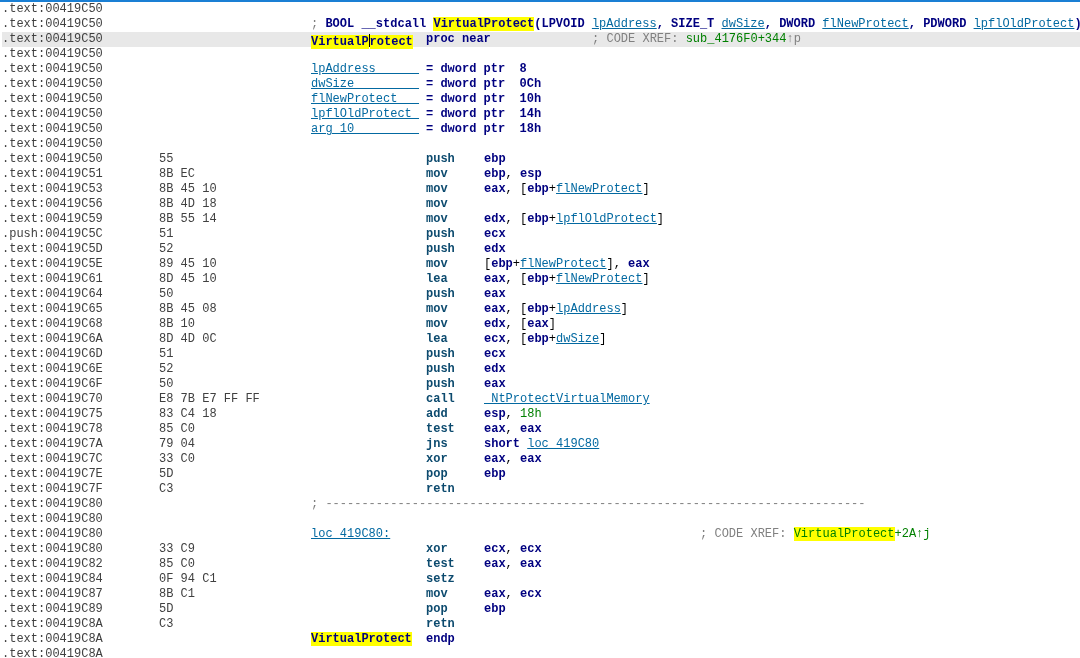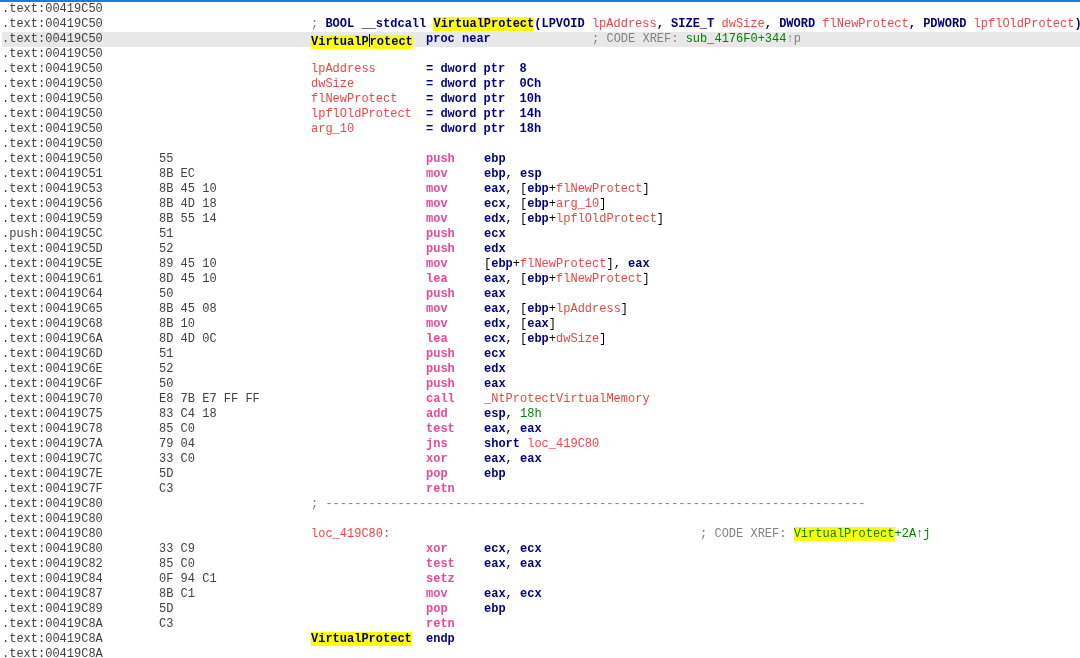--- a/index.html
+++ b/index.html
@@ -5,23 +5,23 @@
   * { margin:0; padding:0; box-sizing:border-box; }
   html,body { width:1080px; height:658px; background:#fff; overflow:hidden; }
   body { font-family:"Consolas","Courier New",monospace; font-size:12px; line-height:15px; color:#000; }
   .top-border { height:2px; background:#1a7fd4; }
   .pane { padding:0 0 0 2px; }
   .row { white-space:pre; height:15px; display:flex; }
   .row.highlight { background:#e8e8e8; }
   .addr { color:#404040; display:inline-block; }
   .bytes { color:#404040; display:inline-block; }
   .kw { color:#000080; font-weight:bold; }   
-  .mn { color:#ec4899; font-weight:bold; }
+  .mn { color:#0c4a6e; font-weight:bold; }
   .reg{ color:#000080; font-weight:bold; }
-  .id { color:#ef4444; }   
+  .id { color:#0369a1;text-decoration:underline; }   
   .cm { color:#808080; }   
   .num{ color:#008000; }
   .hl { background:#ffff00; }
   .link{ color:#008000; }
   .cursor{ display:inline-block; width:1px; height:13px; background:#000; position:relative; top:2px; }
   .col-addr   { width:110px; flex:0 0 110px; }
   .col-bytes  { width:152px; flex:0 0 152px;margin-left:47px; }
   .col-label  { width:115px; flex:0 0 115px; text-align:left; }
   .col-mn     { width:58px;  flex:0 0 58px; }
   .col-ops    { flex:1 1 auto; }
@@ -37,21 +37,21 @@
     <div class="row"><span class="addr col-addr">.text:00419C50</span><span class="bytes col-bytes"></span><span class="col-label"></span><span class="col-mn"></span><span class="col-ops"></span></div>
     <div class="row"><span class="addr col-addr">.text:00419C50</span><span class="bytes col-bytes"></span><span class="col-label"><span class="id">lpAddress      </span></span><span class="" style="flex: 1 1 auto;"><span class="kw">= dword ptr  8</span></span><span class="col-ops"></span></div>
     <div class="row"><span class="addr col-addr">.text:00419C50</span><span class="bytes col-bytes"></span><span class="col-label"><span class="id">dwSize         </span></span><span class="" style="flex: 1 1 auto;"><span class="kw">= dword ptr  0Ch</span></span><span class="col-ops"></span></div>
     <div class="row"><span class="addr col-addr">.text:00419C50</span><span class="bytes col-bytes"></span><span class="col-label"><span class="id">flNewProtect   </span></span><span class="" style="flex: 1 1 auto;"><span class="kw">= dword ptr  10h</span></span><span class="col-ops"></span></div>
     <div class="row"><span class="addr col-addr">.text:00419C50</span><span class="bytes col-bytes"></span><span class="col-label"><span class="id">lpflOldProtect </span></span><span class="" style="flex: 1 1 auto;"><span class="kw">= dword ptr  14h</span></span><span class="col-ops"></span></div>
     <div class="row"><span class="addr col-addr">.text:00419C50</span><span class="bytes col-bytes"></span><span class="col-label"><span class="id">arg_10         </span></span><span class="" style="flex: 1 1 auto;"><span class="kw">= dword ptr  18h</span></span><span class="col-ops"></span></div>
     <div class="row"><span class="addr col-addr">.text:00419C50</span><span class="bytes col-bytes"></span><span class="col-label"></span><span class="col-mn"></span><span class="col-ops"></span></div>
     <div class="row"><span class="addr col-addr">.text:00419C50</span><span class="bytes col-bytes">55</span><span class="col-label"></span><span class="col-mn"><span class="mn">push</span></span><span class="col-ops"><span class="reg">ebp</span></span></div>
     <div class="row"><span class="addr col-addr">.text:00419C51</span><span class="bytes col-bytes">8B EC</span><span class="col-label"></span><span class="col-mn"><span class="mn">mov</span></span><span class="col-ops"><span class="reg">ebp</span><span>, </span><span class="reg">esp</span></span></div>
     <div class="row"><span class="addr col-addr">.text:00419C53</span><span class="bytes col-bytes">8B 45 10</span><span class="col-label"></span><span class="col-mn"><span class="mn">mov</span></span><span class="col-ops"><span class="reg">eax</span><span>, [</span><span class="reg">ebp</span><span>+</span><span class="id">flNewProtect</span><span>]</span></span></div>
-    <div class="row"><span class="addr col-addr">.text:00419C56</span><span class="bytes col-bytes">8B 4D 18</span><span class="col-label"></span><span class="col-mn"><span class="mn">mov</span></span><span class="col-ops"><span class="reg">ecx</span><span>, [</span><span class="reg">ebp</span><span>+</span><span class="id">arg_10</span><span>]</span></span></div>
+    <div class="row"><span class="addr col-addr">.text:00419C56</span><span class="bytes col-bytes">8B 4D 18</span><span class="col-label"></span><span class="col-mn"><span class="mn">mov</span></span></div>
     <div class="row"><span class="addr col-addr">.text:00419C59</span><span class="bytes col-bytes">8B 55 14</span><span class="col-label"></span><span class="col-mn"><span class="mn">mov</span></span><span class="col-ops"><span class="reg">edx</span><span>, [</span><span class="reg">ebp</span><span>+</span><span class="id">lpflOldProtect</span><span>]</span></span></div>
     <div class="row"><span class="addr col-addr">.push:00419C5C</span><span class="bytes col-bytes">51</span><span class="col-label"></span><span class="col-mn"><span class="mn">push</span></span><span class="col-ops"><span class="reg">ecx</span></span></div>
     <div class="row"><span class="addr col-addr">.text:00419C5D</span><span class="bytes col-bytes">52</span><span class="col-label"></span><span class="col-mn"><span class="mn">push</span></span><span class="col-ops"><span class="reg">edx</span></span></div>
     <div class="row"><span class="addr col-addr">.text:00419C5E</span><span class="bytes col-bytes">89 45 10</span><span class="col-label"></span><span class="col-mn"><span class="mn">mov</span></span><span class="col-ops"><span>[</span><span class="reg">ebp</span><span>+</span><span class="id">flNewProtect</span><span>], </span><span class="reg">eax</span></span></div>
     <div class="row"><span class="addr col-addr">.text:00419C61</span><span class="bytes col-bytes">8D 45 10</span><span class="col-label"></span><span class="col-mn"><span class="mn">lea</span></span><span class="col-ops"><span class="reg">eax</span><span>, [</span><span class="reg">ebp</span><span>+</span><span class="id">flNewProtect</span><span>]</span></span></div>
     <div class="row"><span class="addr col-addr">.text:00419C64</span><span class="bytes col-bytes">50</span><span class="col-label"></span><span class="col-mn"><span class="mn">push</span></span><span class="col-ops"><span class="reg">eax</span></span></div>
     <div class="row"><span class="addr col-addr">.text:00419C65</span><span class="bytes col-bytes">8B 45 08</span><span class="col-label"></span><span class="col-mn"><span class="mn">mov</span></span><span class="col-ops"><span class="reg">eax</span><span>, [</span><span class="reg">ebp</span><span>+</span><span class="id">lpAddress</span><span>]</span></span></div>
     <div class="row"><span class="addr col-addr">.text:00419C68</span><span class="bytes col-bytes">8B 10</span><span class="col-label"></span><span class="col-mn"><span class="mn">mov</span></span><span class="col-ops"><span class="reg">edx</span><span>, [</span><span class="reg">eax</span><span>]</span></span></div>
     <div class="row"><span class="addr col-addr">.text:00419C6A</span><span class="bytes col-bytes">8D 4D 0C</span><span class="col-label"></span><span class="col-mn"><span class="mn">lea</span></span><span class="col-ops"><span class="reg">ecx</span><span>, [</span><span class="reg">ebp</span><span>+</span><span class="id">dwSize</span><span>]</span></span></div>
     <div class="row"><span class="addr col-addr">.text:00419C6D</span><span class="bytes col-bytes">51</span><span class="col-label"></span><span class="col-mn"><span class="mn">push</span></span><span class="col-ops"><span class="reg">ecx</span></span></div>

